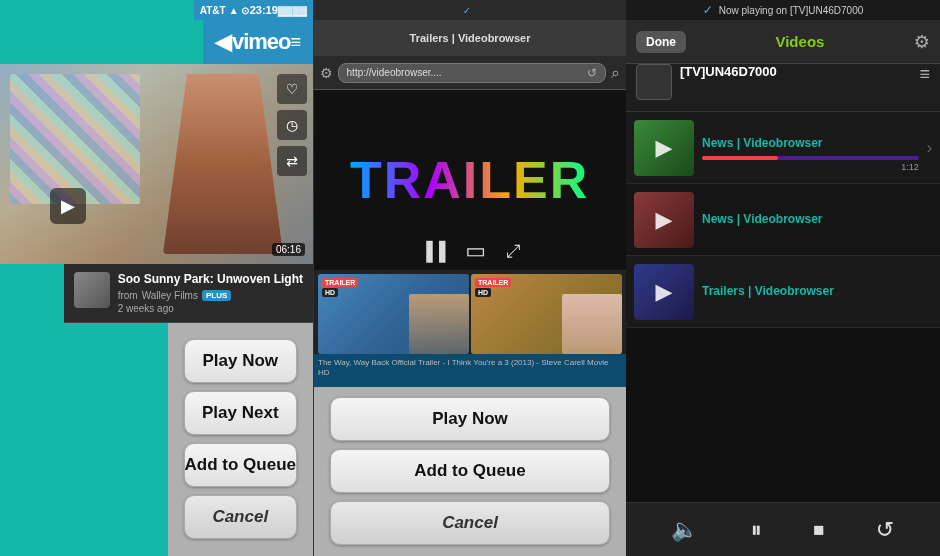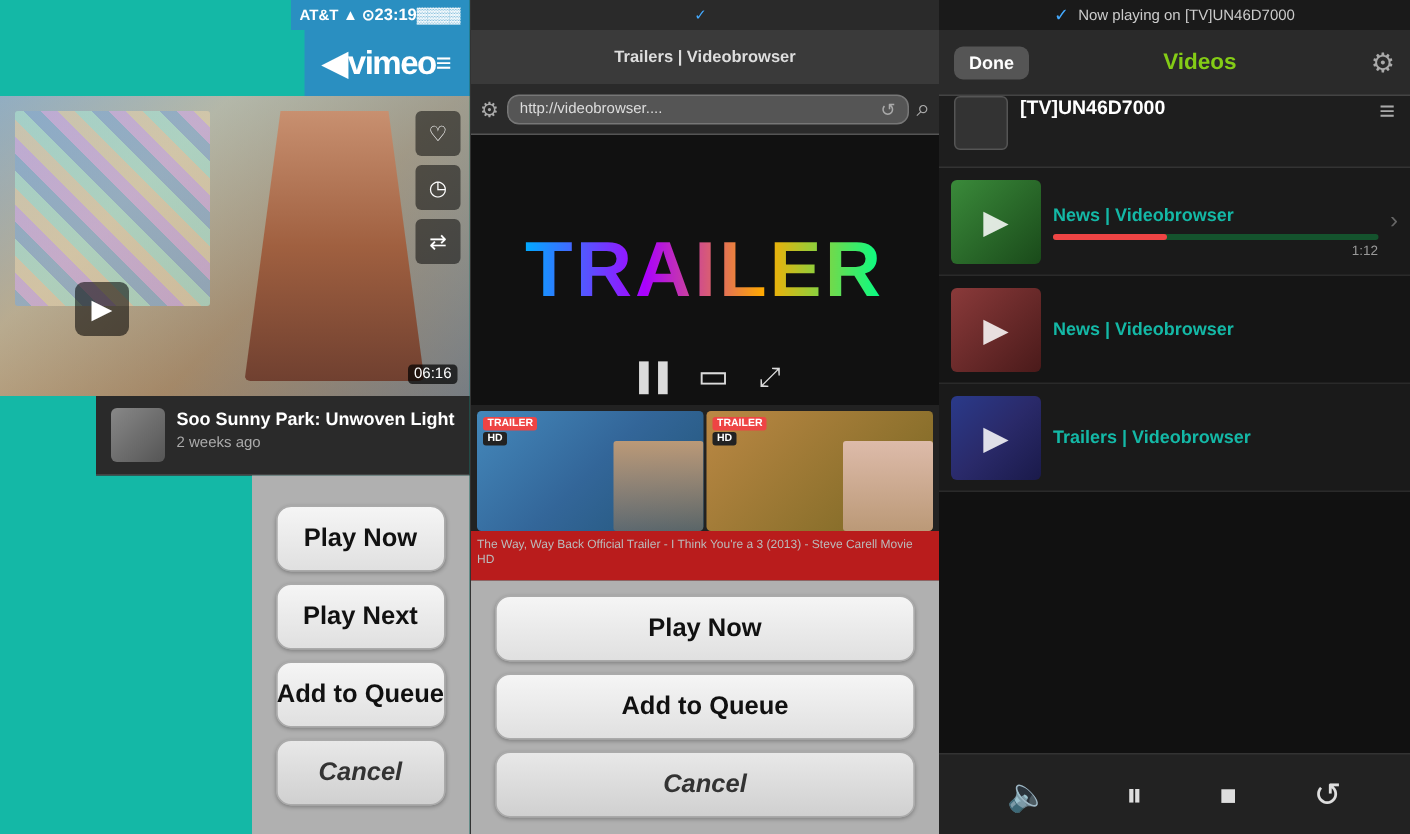--- a/index.html
+++ b/index.html
@@ -317,21 +317,21 @@
     }
     .bthumb-person {
       position: absolute;
       bottom: 0; right: 0;
       width: 60px; height: 60px;
       background: linear-gradient(180deg, #bb9977 0%, #99775577 100%);
       border-radius: 2px;
     }
 
     .browser-captions {
-      background: #b91c1c;
+      background: #0c4a6e;
       padding: 4px 4px 8px;
       display: flex;
       gap: 2px;
     }
     .bcaption {
       flex: 1;
       font-size: 8px;
       color: #bbb;
       line-height: 1.3;
     }
@@ -464,21 +464,21 @@
     .np-hist-info { flex: 1; }
     .np-hist-label {
       color: #14b8a6;
       font-size: 12px;
       font-weight: 600;
       line-height: 1.4;
     }
 
     .np-progress-bar {
       height: 4px;
-      background: #14532d;
+      background: #4c1d95;
       border-radius: 2px;
       margin-top: 4px;
       position: relative;
     }
     .np-progress-fill {
       height: 100%;
       background: #e44;
       border-radius: 2px;
       width: 35%;
     }
@@ -538,20 +538,25 @@
     </div>
     <div class="thumb-play">▶</div>
     <div class="thumb-duration">06:16</div>
   </div>
 
   <div class="video-info">
     <div class="video-avatar"></div>
     <div class="video-meta">
       <div class="video-title">Soo Sunny Park: Unwoven Light</div>
       <div class="video-sub">
+        <span>from</span>
+        <span>Walley Films</span>
+        <span class="plus-badge">PLUS</span>
+      </div>
+      <div class="video-sub">
         <span>2 weeks ago</span>
       </div>
     </div>
   </div>
 
   <div class="action-buttons">
     <button class="action-btn">Play Now</button>
     <button class="action-btn">Play Next</button>
     <button class="action-btn">Add to Queue</button>
     <button class="action-btn cancel">Cancel</button>

